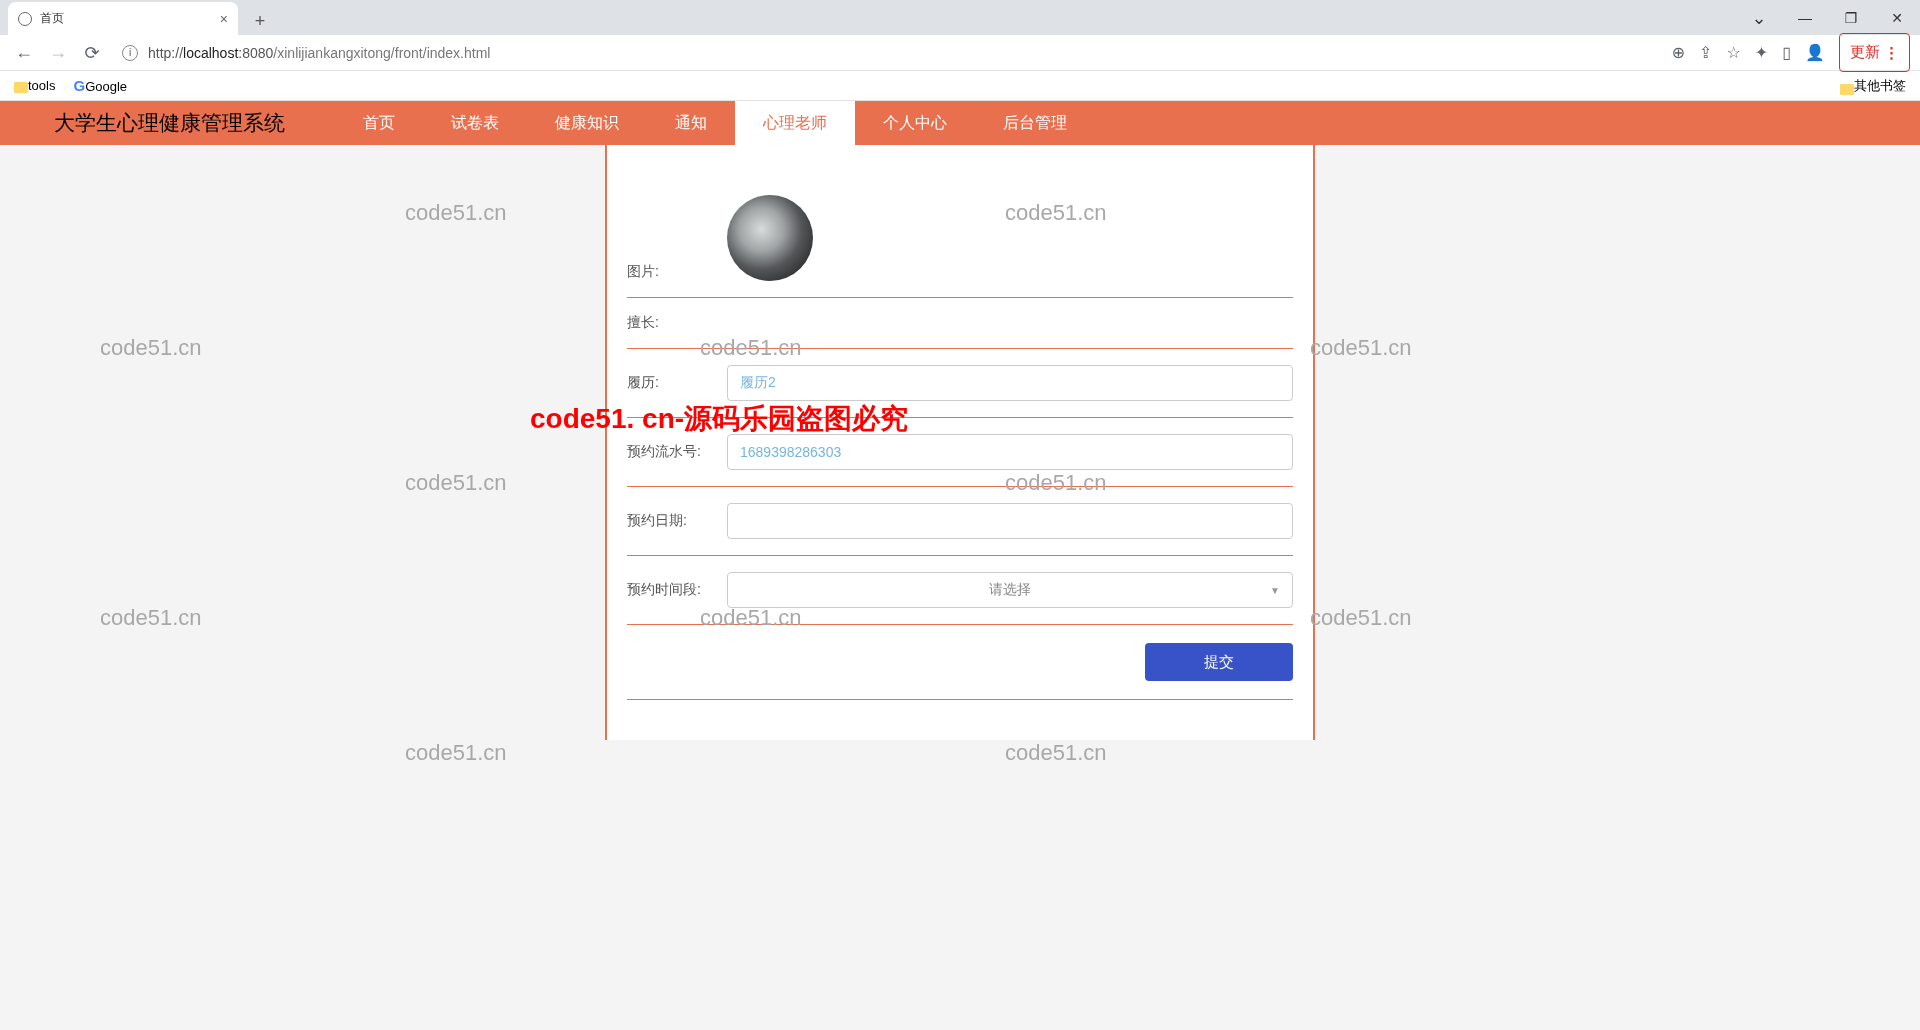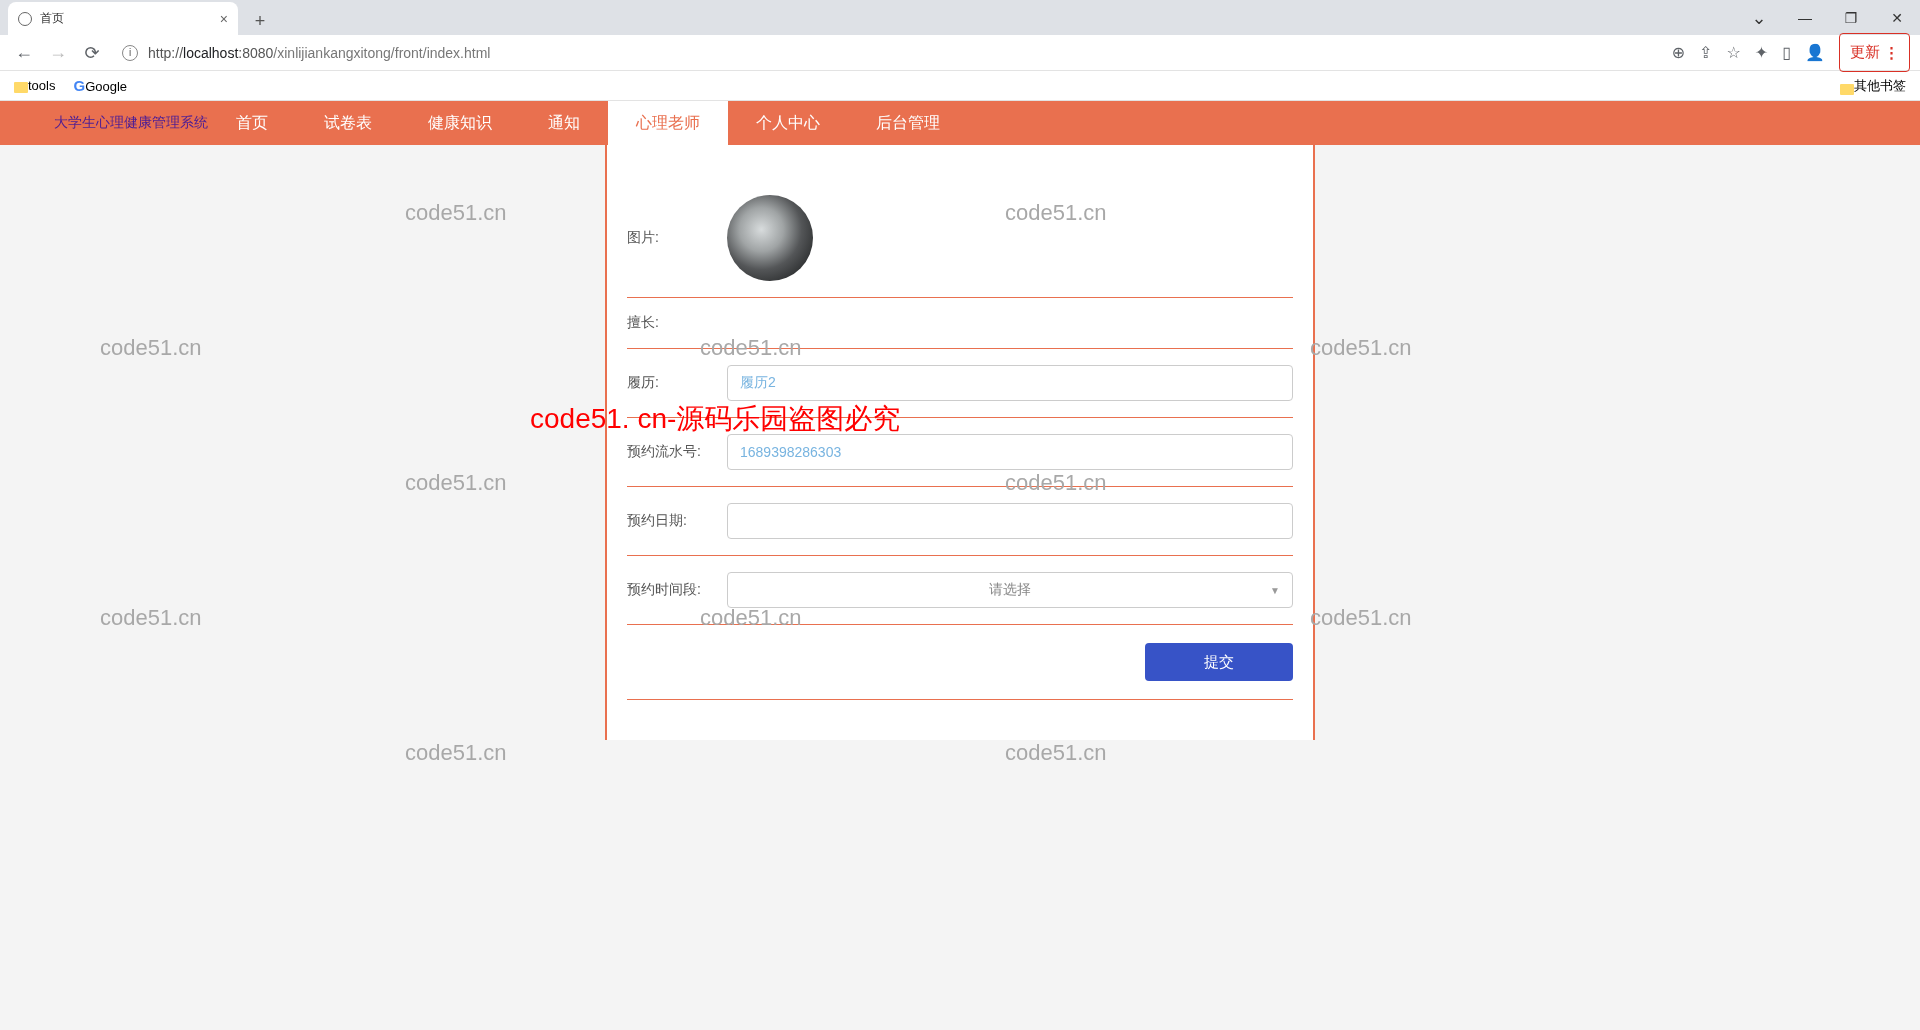--- a/index.html
+++ b/index.html
@@ -27,47 +27,47 @@
 .update-btn::after { content: "⋮"; font-weight: bold; }
 
 .bookmarks { background: #fff; height: 30px; display: flex; align-items: center; padding: 0 14px; gap: 18px; font-size: 13px; border-bottom: 1px solid #e3e3e3; }
 .bookmark { display: flex; align-items: flex-end; cursor: pointer; }
 .folder-icon { width: 14px; height: 11px; background: #ffd968; border-radius: 1px; }
 .g-logo { font-weight: bold; font-size: 15px; color: #4285f4; }
 .other-bookmarks { margin-left: auto; }
 
 
 .nav-header { background: #e9704f; height: 44px; display: flex; align-items: center; padding-left: 54px; }
-.site-title { color: #4c1d95; font-size: 14px; font-weight: 500; }
+.site-title { color: #000000; font-size: 21px; font-weight: 500; margin-right: 50px; }
 .nav-menu { display: flex; height: 100%; }
 .nav-item { padding: 0 28px; color: #fff; font-size: 16px; display: flex; align-items: center; cursor: pointer; }
 .nav-item.active { background: #fff; color: #e9704f; }
 
 
 .page-body { background: #f4f4f4; height: calc(1030px - 35px - 36px - 30px - 44px); position: relative; overflow: hidden; }
 .form-panel { width: 710px; margin: 0 auto; background: #fff; border-left: 2px solid #e9704f; border-right: 2px solid #e9704f; padding: 20px 20px 40px; }
 
 .form-row { display: flex; align-items: center; padding: 16px 0; border-bottom: 1px solid #e9704f; }
-.form-row.avatar-row { align-items: center; padding-top: 30px; }
+.form-row.avatar-row { align-items: flex-end; padding-top: 30px; }
 .form-label { width: 100px; font-size: 14px; color: #555; }
 .form-field { flex: 1; }
 
 .avatar-circle { width: 86px; height: 86px; border-radius: 50%; background: radial-gradient(circle at 40% 40%, #d8dcdd 0%, #a0a4a5 30%, #545658 55%, #2d2f30 80%); margin-left: 0; }
 
 input[type="text"] { width: 100%; height: 36px; border: 1px solid #ccc; border-radius: 4px; padding: 0 12px; font-size: 14px; color: #78b4e0; outline: none; }
 
 .select-box { width: 100%; height: 36px; border: 1px solid #ccc; border-radius: 4px; display: flex; align-items: center; justify-content: center; font-size: 14px; color: #888; position: relative; cursor: pointer; }
 .select-arrow { position: absolute; right: 12px; font-size: 10px; color: #999; }
 
 .submit-row { display: flex; justify-content: flex-end; padding: 18px 0; border-bottom: 1px solid #e9704f; }
 .submit-btn { width: 148px; height: 38px; background: #3753c7; color: #fff; border: none; border-radius: 4px; font-size: 15px; cursor: pointer; }
 
 
 .watermark { position: absolute; color: #a8a8a8; font-size: 22px; font-weight: 400; pointer-events: none; white-space: nowrap; }
-.watermark-red { position: absolute; color: #ff0000; font-size: 28px; font-weight: 400; pointer-events: none; white-space: nowrap; z-index: 10; }
+.watermark-red { position: absolute; color: #ff0000; font-size: 28px; font-weight: 700; pointer-events: none; white-space: nowrap; z-index: 10; }
 </style>
 </head>
 <body>
 
 <div class="browser-chrome">
   <div class="tab">
     <span class="tab-globe"></span>
     <span>首页</span>
     <span class="tab-close">×</span>
   </div>

